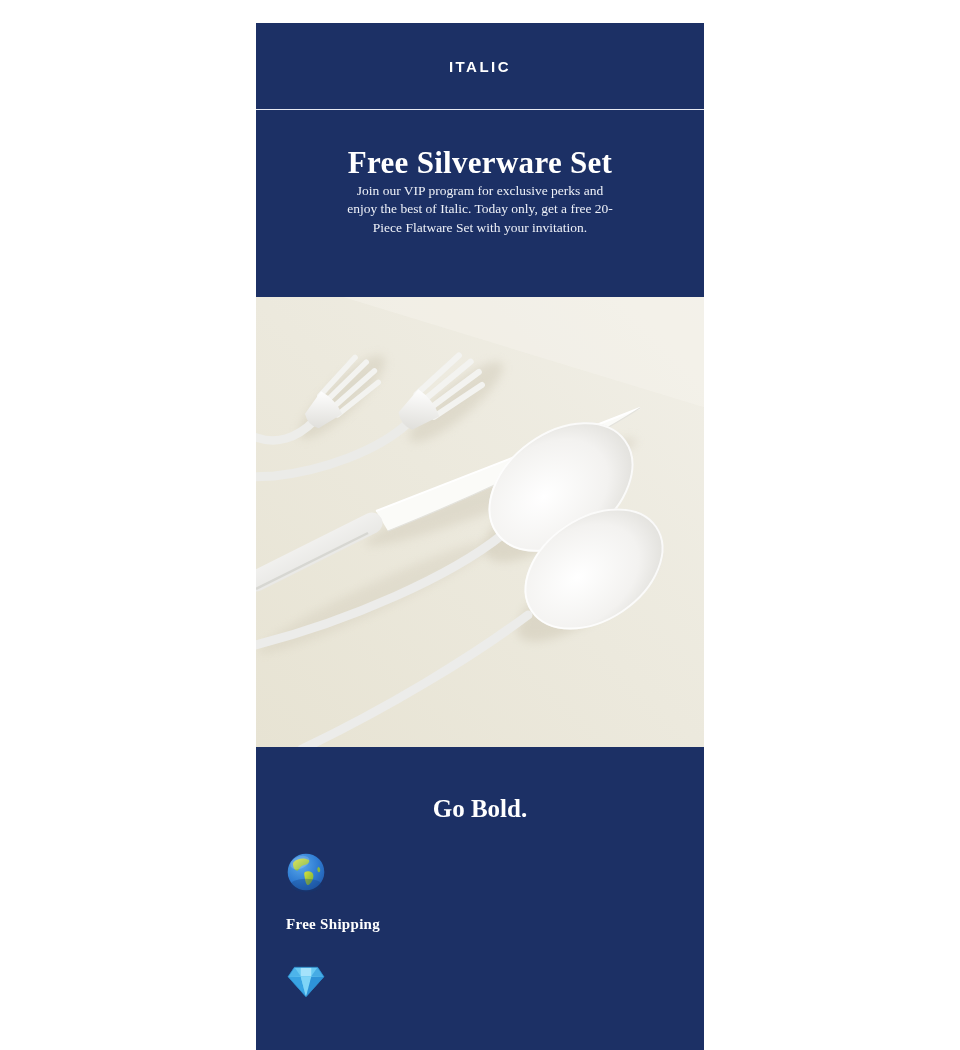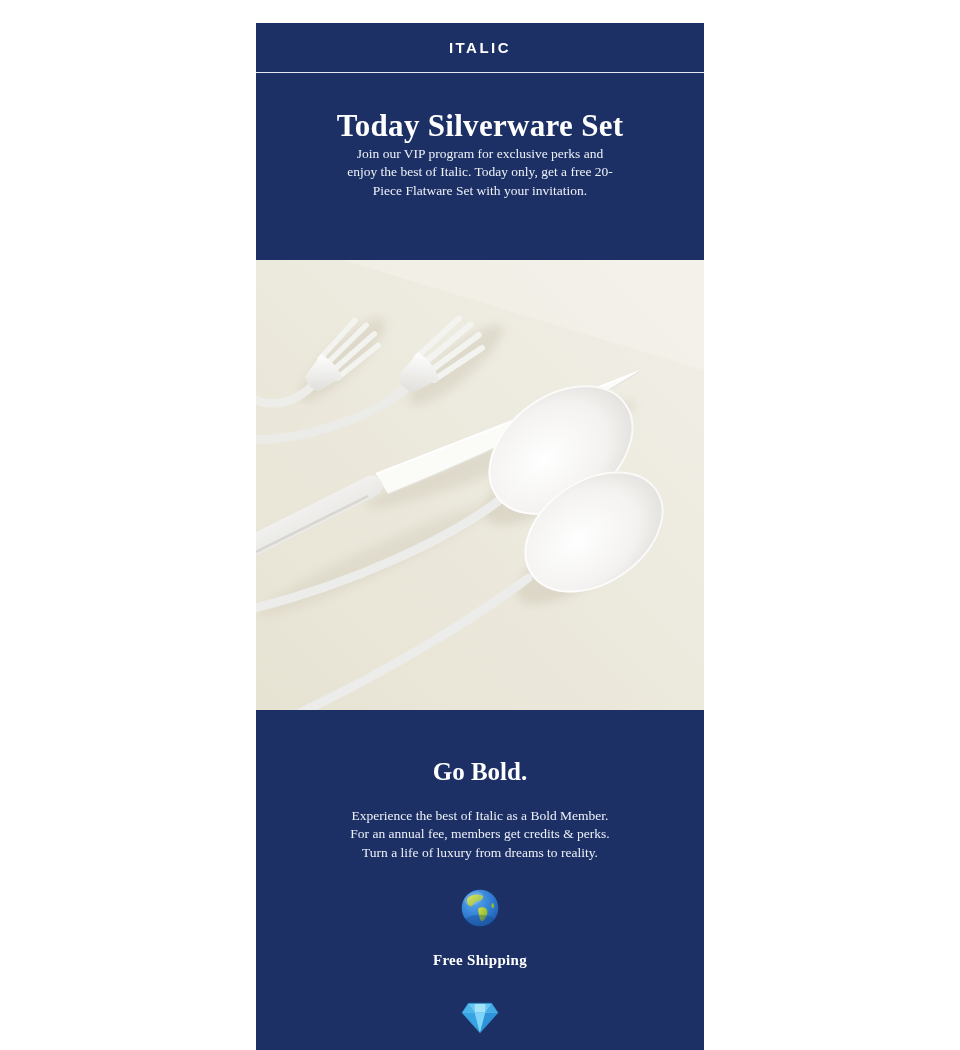--- a/index.html
+++ b/index.html
@@ -6,50 +6,50 @@
     --navy:#1c3065;
     --cream:#ece9df;
     --divider:#e7e9f2;
     --text:#ffffff;
   }
   *{margin:0;padding:0;box-sizing:border-box;}
   html,body{width:960px;height:1050px;overflow:hidden;background:#ffffff;
     font-family:"Liberation Serif", serif;}
   .email{width:448px;margin:23px auto 0;}
   
-  .header{background:var(--navy);height:50px;display:flex;align-items:center;justify-content:center;
+  .header{background:var(--navy);height:87px;display:flex;align-items:center;justify-content:center;
     border-bottom:1px solid var(--divider);}
   .logo{color:var(--text);font-family:"Liberation Sans", sans-serif;font-size:15px;font-weight:700;
     letter-spacing:2.5px;}
   
   .hero{background:var(--navy);height:187px;text-align:center;padding:34px 30px 0;}
   .hero-title{color:var(--text);font-size:31px;font-weight:700;line-height:38px;letter-spacing:.3px;}
   .body-copy{color:#eef1f8;font-size:13.5px;line-height:18.3px;white-space:pre-line;}
   
   .photo{width:448px;height:450px;display:block;}
   
   .bold{background:var(--navy);text-align:center;padding:45px 30px 60px;}
   .bold-title{color:var(--text);font-size:25px;font-weight:700;line-height:34px;}
   .bold .body-copy{margin-top:18px;}
-  .perk{display:flex;flex-direction:column;align-items:center;}
+  .perk{display:flex;flex-direction:column;align-items:flex-start;}
   .perk-icon{margin-top:26px;width:40px;height:40px;display:block;}
   .perk-icon.gem{margin-top:31px;width:40px;height:36px;}
   .perk-label{color:var(--text);font-size:15px;font-weight:700;margin-top:24px;letter-spacing:.3px;}
 </style>
 </head>
 <body>
 
 <div class="email">
 
   <div class="header">
     <span class="logo">ITALIC</span>
   </div>
 
   <div class="hero">
-    <div class="hero-title">Today Silverware Set</div>
+    <div class="hero-title">Free Silverware Set</div>
     <div class="body-copy">Join our VIP program for exclusive perks and
 enjoy the best of Italic. Today only, get a free 20-
 Piece Flatware Set with your invitation.</div>
   </div>
 
   <svg class="photo" viewBox="0 0 448 450" role="img" aria-label="Silverware set: two forks, a knife and two spoons on a cream background">
     <defs>
       <linearGradient id="bg" x1="0" y1="1" x2="1" y2="0">
         <stop offset="0" stop-color="#e7e3d3"></stop>
         <stop offset="0.5" stop-color="#ece9dd"></stop>
@@ -107,23 +107,20 @@
 
     <path d="M 272,318 C 216,360 130,412 46,452" stroke="#ececea" stroke-width="9" stroke-linecap="round" fill="none"></path>
     <g transform="rotate(-34 338 272)">
       <ellipse cx="338" cy="272" rx="76" ry="52" fill="url(#bowl)"></ellipse>
       <ellipse cx="338" cy="272" rx="75" ry="51" fill="none" stroke="#ffffff" stroke-width="2" opacity="0.8"></ellipse>
     </g>
   </svg>
 
   <div class="bold">
     <div class="bold-title">Go Bold.</div>
-    <div class="body-copy">Experience the best of Italic as a Bold Member.
-For an annual fee, members get credits &amp; perks.
-Turn a life of luxury from dreams to reality.</div>
 
     <div class="perk">
       <svg class="perk-icon" viewBox="0 0 36 36">
         <defs>
           <radialGradient id="ocean" cx="0.35" cy="0.3" r="0.95">
             <stop offset="0" stop-color="#5aa9ea"></stop>
             <stop offset="0.5" stop-color="#2f7cd3"></stop>
             <stop offset="1" stop-color="#1a4c9c"></stop>
           </radialGradient>
           <linearGradient id="land" x1="0" y1="0" x2="1" y2="1">

